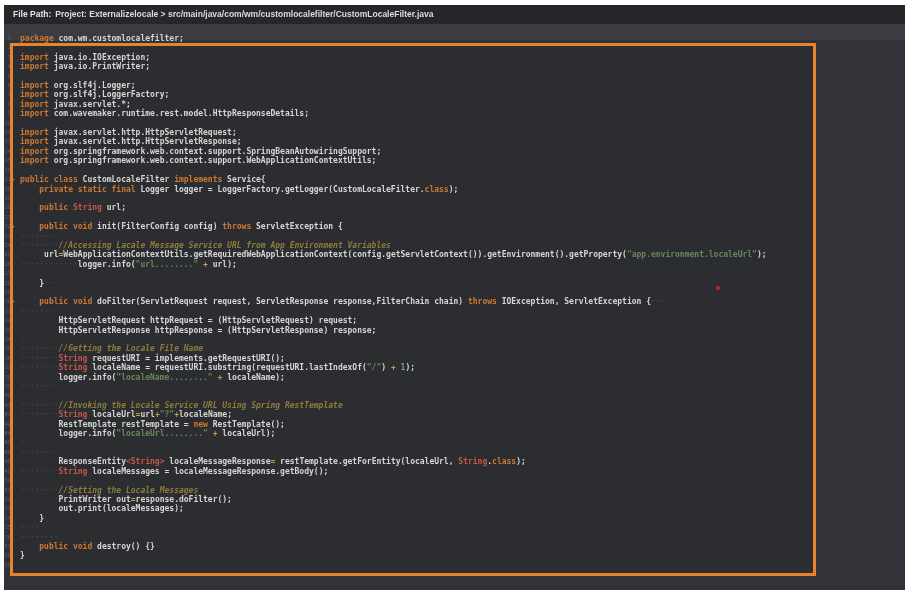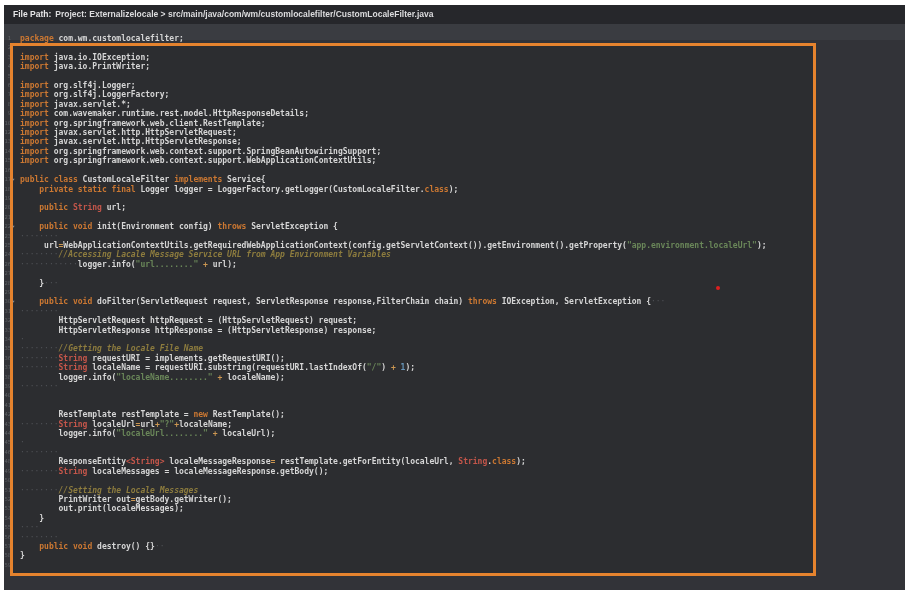--- a/index.html
+++ b/index.html
@@ -61,61 +61,61 @@
     <div id="rows">
         <div class="row"><span class="gutter">1</span><span class="codecell"><span class="tok-kw">package</span><span class="tok-txt"> com.wm.customlocalefilter;</span></span></div>
         <div class="row"><span class="gutter">2</span><span class="codecell"></span></div>
         <div class="row"><span class="gutter">3</span><span class="codecell"><span class="tok-kw">import</span><span class="tok-txt"> java.io.IOException;</span></span></div>
         <div class="row"><span class="gutter">4</span><span class="codecell"><span class="tok-kw">import</span><span class="tok-txt"> java.io.PrintWriter;</span></span></div>
         <div class="row"><span class="gutter">5</span><span class="codecell"></span></div>
         <div class="row"><span class="gutter">6</span><span class="codecell"><span class="tok-kw">import</span><span class="tok-txt"> org.slf4j.Logger;</span></span></div>
         <div class="row"><span class="gutter">7</span><span class="codecell"><span class="tok-kw">import</span><span class="tok-txt"> org.slf4j.LoggerFactory;</span></span></div>
         <div class="row"><span class="gutter">8</span><span class="codecell"><span class="tok-kw">import</span><span class="tok-txt"> javax.servlet.*;</span></span></div>
         <div class="row"><span class="gutter">9</span><span class="codecell"><span class="tok-kw">import</span><span class="tok-txt"> com.wavemaker.runtime.rest.model.HttpResponseDetails;</span></span></div>
-        <div class="row"><span class="gutter">10</span><span class="codecell"><span class="tok-kw">import</span><span class="tok-txt"> org.springframework.web.client.RestTemplate;</span></span></div>
+        <div class="row"><span class="gutter">10</span></div>
         <div class="row"><span class="gutter">12</span><span class="codecell"><span class="tok-kw">import</span><span class="tok-txt"> javax.servlet.http.HttpServletRequest;</span></span></div>
         <div class="row"><span class="gutter">13</span><span class="codecell"><span class="tok-kw">import</span><span class="tok-txt"> javax.servlet.http.HttpServletResponse;</span></span></div>
         <div class="row"><span class="gutter">14</span><span class="codecell"><span class="tok-kw">import</span><span class="tok-txt"> org.springframework.web.context.support.SpringBeanAutowiringSupport;</span></span></div>
         <div class="row"><span class="gutter">15</span><span class="codecell"><span class="tok-kw">import</span><span class="tok-txt"> org.springframework.web.context.support.WebApplicationContextUtils;</span></span></div>
         <div class="row"><span class="gutter">16</span><span class="codecell"></span></div>
         <div class="row"><span class="gutter">17</span><span class="codecell"><span class="fold-arrow">▾</span><span class="tok-kw">public class</span><span class="tok-txt"> CustomLocaleFilter </span><span class="tok-kw">implements</span><span class="tok-txt"> Service{</span></span></div>
         <div class="row"><span class="gutter">18</span><span class="codecell"><span class="tok-txt">    </span><span class="tok-kw">private static final</span><span class="tok-txt"> Logger logger = LoggerFactory.getLogger(CustomLocaleFilter.</span><span class="tok-kw">class</span><span class="tok-txt">);</span></span></div>
         <div class="row"><span class="gutter">19</span><span class="codecell"></span></div>
         <div class="row"><span class="gutter">20</span><span class="codecell"><span class="tok-txt">    </span><span class="tok-kw">public</span><span class="tok-txt"> </span><span class="tok-typ">String</span><span class="tok-txt"> url;</span></span></div>
         <div class="row"><span class="gutter">21</span><span class="codecell"></span></div>
-        <div class="row"><span class="gutter">22</span><span class="codecell"><span class="fold-arrow">▾</span><span class="tok-txt">    </span><span class="tok-kw">public void</span><span class="tok-txt"> init(Environment config) </span><span class="tok-kw">throws</span><span class="tok-txt"> ServletException {</span></span></div>
+        <div class="row"><span class="gutter">22</span><span class="codecell"><span class="fold-arrow">▾</span><span class="tok-txt">    </span><span class="tok-kw">public void</span><span class="tok-txt"> init(FilterConfig config) </span><span class="tok-kw">throws</span><span class="tok-txt"> ServletException {</span></span></div>
         <div class="row"><span class="gutter">23</span><span class="codecell"><span class="tok-ws">········</span></span></div>
+        <div class="row"><span class="gutter">24</span><span class="codecell"><span class="tok-ws">········</span><span class="tok-com">//Accessing Lacale Message Service URL from App Environment Variables</span></span></div>
         <div class="row"><span class="gutter">25</span><span class="codecell"><span class="tok-txt">     url</span><span class="tok-op">=</span><span class="tok-txt">WebApplicationContextUtils.getRequiredWebApplicationContext(config.getServletContext()).getEnvironment().getProperty(</span><span class="tok-str">"app.environment.localeUrl"</span><span class="tok-txt">);</span></span></div>
-        <div class="row"><span class="gutter">24</span><span class="codecell"><span class="tok-ws">········</span><span class="tok-com">//Accessing Lacale Message Service URL from App Environment Variables</span></span></div>
         <div class="row"><span class="gutter">26</span><span class="codecell"><span class="tok-ws">············</span><span class="tok-txt">logger.info(</span><span class="tok-str">"url........"</span><span class="tok-txt"> </span><span class="tok-op">+</span><span class="tok-txt"> url);</span></span></div>
         <div class="row"><span class="gutter">27</span><span class="codecell"></span></div>
         <div class="row"><span class="gutter">28</span><span class="codecell"><span class="tok-txt">    }</span><span class="tok-ws">···</span></span></div>
         <div class="row"><span class="gutter">29</span><span class="codecell"></span></div>
         <div class="row"><span class="gutter">30</span><span class="codecell"><span class="fold-arrow">▾</span><span class="tok-txt">    </span><span class="tok-kw">public void</span><span class="tok-txt"> doFilter(ServletRequest request, ServletResponse response,FilterChain chain) </span><span class="tok-kw">throws</span><span class="tok-txt"> IOException, ServletException {</span><span class="tok-ws">···</span></span></div>
         <div class="row"><span class="gutter">31</span><span class="codecell"><span class="tok-ws">········</span></span></div>
         <div class="row"><span class="gutter">32</span><span class="codecell"><span class="tok-txt">        HttpServletRequest httpRequest = (HttpServletRequest) request;</span></span></div>
         <div class="row"><span class="gutter">33</span><span class="codecell"><span class="tok-txt">        HttpServletResponse httpResponse = (HttpServletResponse) response;</span></span></div>
         <div class="row"><span class="gutter">34</span><span class="codecell"><span class="tok-ws">·</span></span></div>
         <div class="row"><span class="gutter">35</span><span class="codecell"><span class="tok-ws">········</span><span class="tok-com">//Getting the Locale File Name</span></span></div>
         <div class="row"><span class="gutter">36</span><span class="codecell"><span class="tok-ws">········</span><span class="tok-typ">String</span><span class="tok-txt"> requestURI = implements.getRequestURI();</span></span></div>
         <div class="row"><span class="gutter">37</span><span class="codecell"><span class="tok-ws">········</span><span class="tok-typ">String</span><span class="tok-txt"> localeName = requestURI.substring(requestURI.lastIndexOf(</span><span class="tok-str">"/"</span><span class="tok-txt">) </span><span class="tok-op">+</span><span class="tok-txt"> </span><span class="tok-num">1</span><span class="tok-txt">);</span></span></div>
         <div class="row"><span class="gutter">38</span><span class="codecell"><span class="tok-txt">        logger.info(</span><span class="tok-str">"localeName........"</span><span class="tok-txt"> </span><span class="tok-op">+</span><span class="tok-txt"> localeName);</span></span></div>
         <div class="row"><span class="gutter">39</span><span class="codecell"><span class="tok-ws">········</span></span></div>
         <div class="row"><span class="gutter">40</span><span class="codecell"></span></div>
-        <div class="row"><span class="gutter">41</span></div>
+        <div class="row"><span class="gutter">41</span><span class="codecell"><span class="tok-ws">········</span><span class="tok-com">//Invoking the Locale Service URL Using Spring RestTemplate</span></span></div>
+        <div class="row"><span class="gutter">43</span><span class="codecell"><span class="tok-ws">········</span><span class="tok-typ">String</span><span class="tok-txt"> localeUrl</span><span class="tok-op">=</span><span class="tok-txt">url</span><span class="tok-op">+</span><span class="tok-str">"?"</span><span class="tok-op">+</span><span class="tok-txt">localeName;</span></span></div>
         <div class="row"><span class="gutter">42</span><span class="codecell"><span class="tok-txt">        RestTemplate restTemplate = </span><span class="tok-kw">new</span><span class="tok-txt"> RestTemplate();</span></span></div>
-        <div class="row"><span class="gutter">43</span><span class="codecell"><span class="tok-ws">········</span><span class="tok-typ">String</span><span class="tok-txt"> localeUrl</span><span class="tok-op">=</span><span class="tok-txt">url</span><span class="tok-op">+</span><span class="tok-str">"?"</span><span class="tok-op">+</span><span class="tok-txt">localeName;</span></span></div>
         <div class="row"><span class="gutter">44</span><span class="codecell"><span class="tok-txt">        logger.info(</span><span class="tok-str">"localeUrl........"</span><span class="tok-txt"> </span><span class="tok-op">+</span><span class="tok-txt"> localeUrl);</span></span></div>
         <div class="row"><span class="gutter">45</span><span class="codecell"><span class="tok-ws">·</span></span></div>
         <div class="row"><span class="gutter">46</span><span class="codecell"><span class="tok-ws">········</span></span></div>
         <div class="row"><span class="gutter">48</span><span class="codecell"><span class="tok-txt">        ResponseEntity</span><span class="tok-typ">&lt;String&gt;</span><span class="tok-txt"> localeMessageResponse</span><span class="tok-op">=</span><span class="tok-txt"> restTemplate.getForEntity(localeUrl, </span><span class="tok-typ">String</span><span class="tok-txt">.</span><span class="tok-kw">class</span><span class="tok-txt">);</span></span></div>
         <div class="row"><span class="gutter">49</span><span class="codecell"><span class="tok-ws">········</span><span class="tok-typ">String</span><span class="tok-txt"> localeMessages = localeMessageResponse.getBody();</span></span></div>
         <div class="row"><span class="gutter">50</span><span class="codecell"></span></div>
         <div class="row"><span class="gutter">51</span><span class="codecell"><span class="tok-ws">········</span><span class="tok-com">//Setting the Locale Messages</span></span></div>
-        <div class="row"><span class="gutter">52</span><span class="codecell"><span class="tok-txt">        PrintWriter out</span><span class="tok-op">=</span><span class="tok-txt">getBody.getWriter();</span></span></div>
+        <div class="row"><span class="gutter">52</span><span class="codecell"><span class="tok-txt">        PrintWriter out</span><span class="tok-op">=</span><span class="tok-txt">response.doFilter();</span></span></div>
         <div class="row"><span class="gutter">53</span><span class="codecell"><span class="tok-txt">        out.print(localeMessages);</span></span></div>
         <div class="row"><span class="gutter">54</span><span class="codecell"><span class="tok-txt">    }</span></span></div>
         <div class="row"><span class="gutter">55</span><span class="codecell"><span class="tok-ws">····</span></span></div>
         <div class="row"><span class="gutter">56</span><span class="codecell"><span class="tok-ws">········</span></span></div>
         <div class="row"><span class="gutter">57</span><span class="codecell"><span class="tok-txt">    </span><span class="tok-kw">public void</span><span class="tok-txt"> destroy() {}</span><span class="tok-ws">··</span></span></div>
         <div class="row"><span class="gutter">58</span><span class="codecell"><span class="tok-txt">}</span></span></div>
         <div class="row"><span class="gutter">59</span><span class="codecell"></span></div>
       </div>
     <div id="annotation-box"></div>
     <div id="red-dot"></div>

